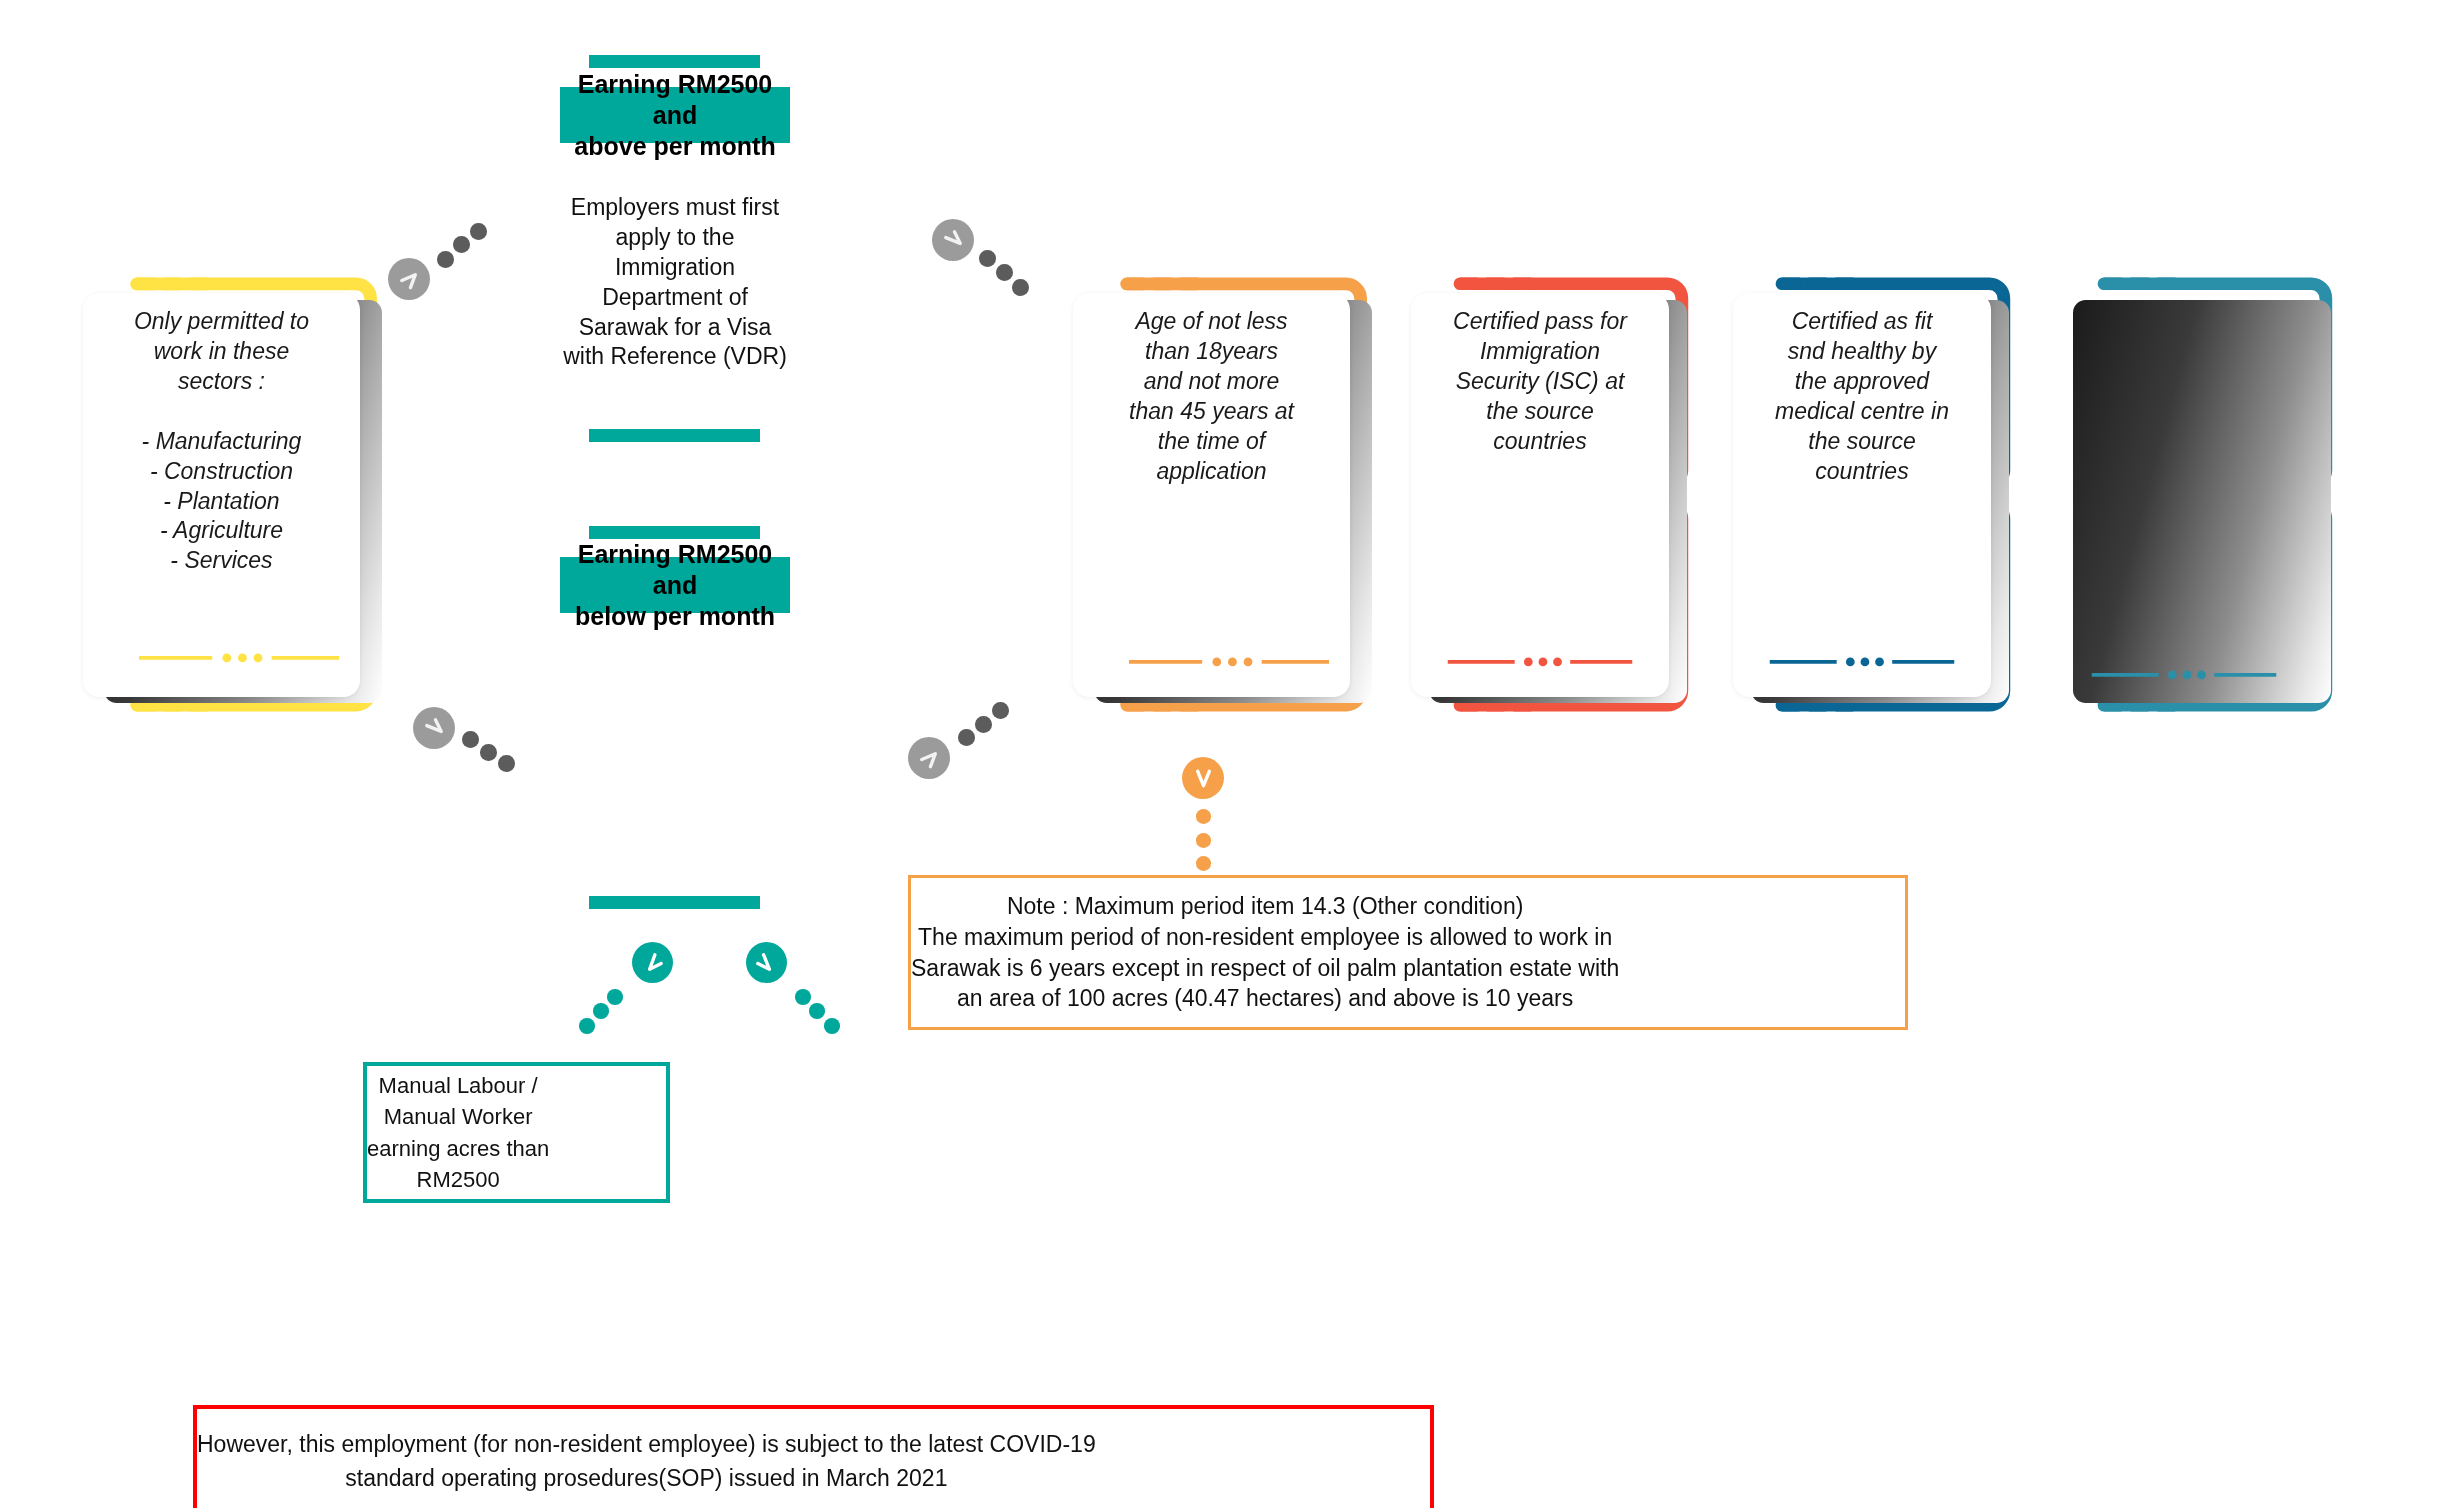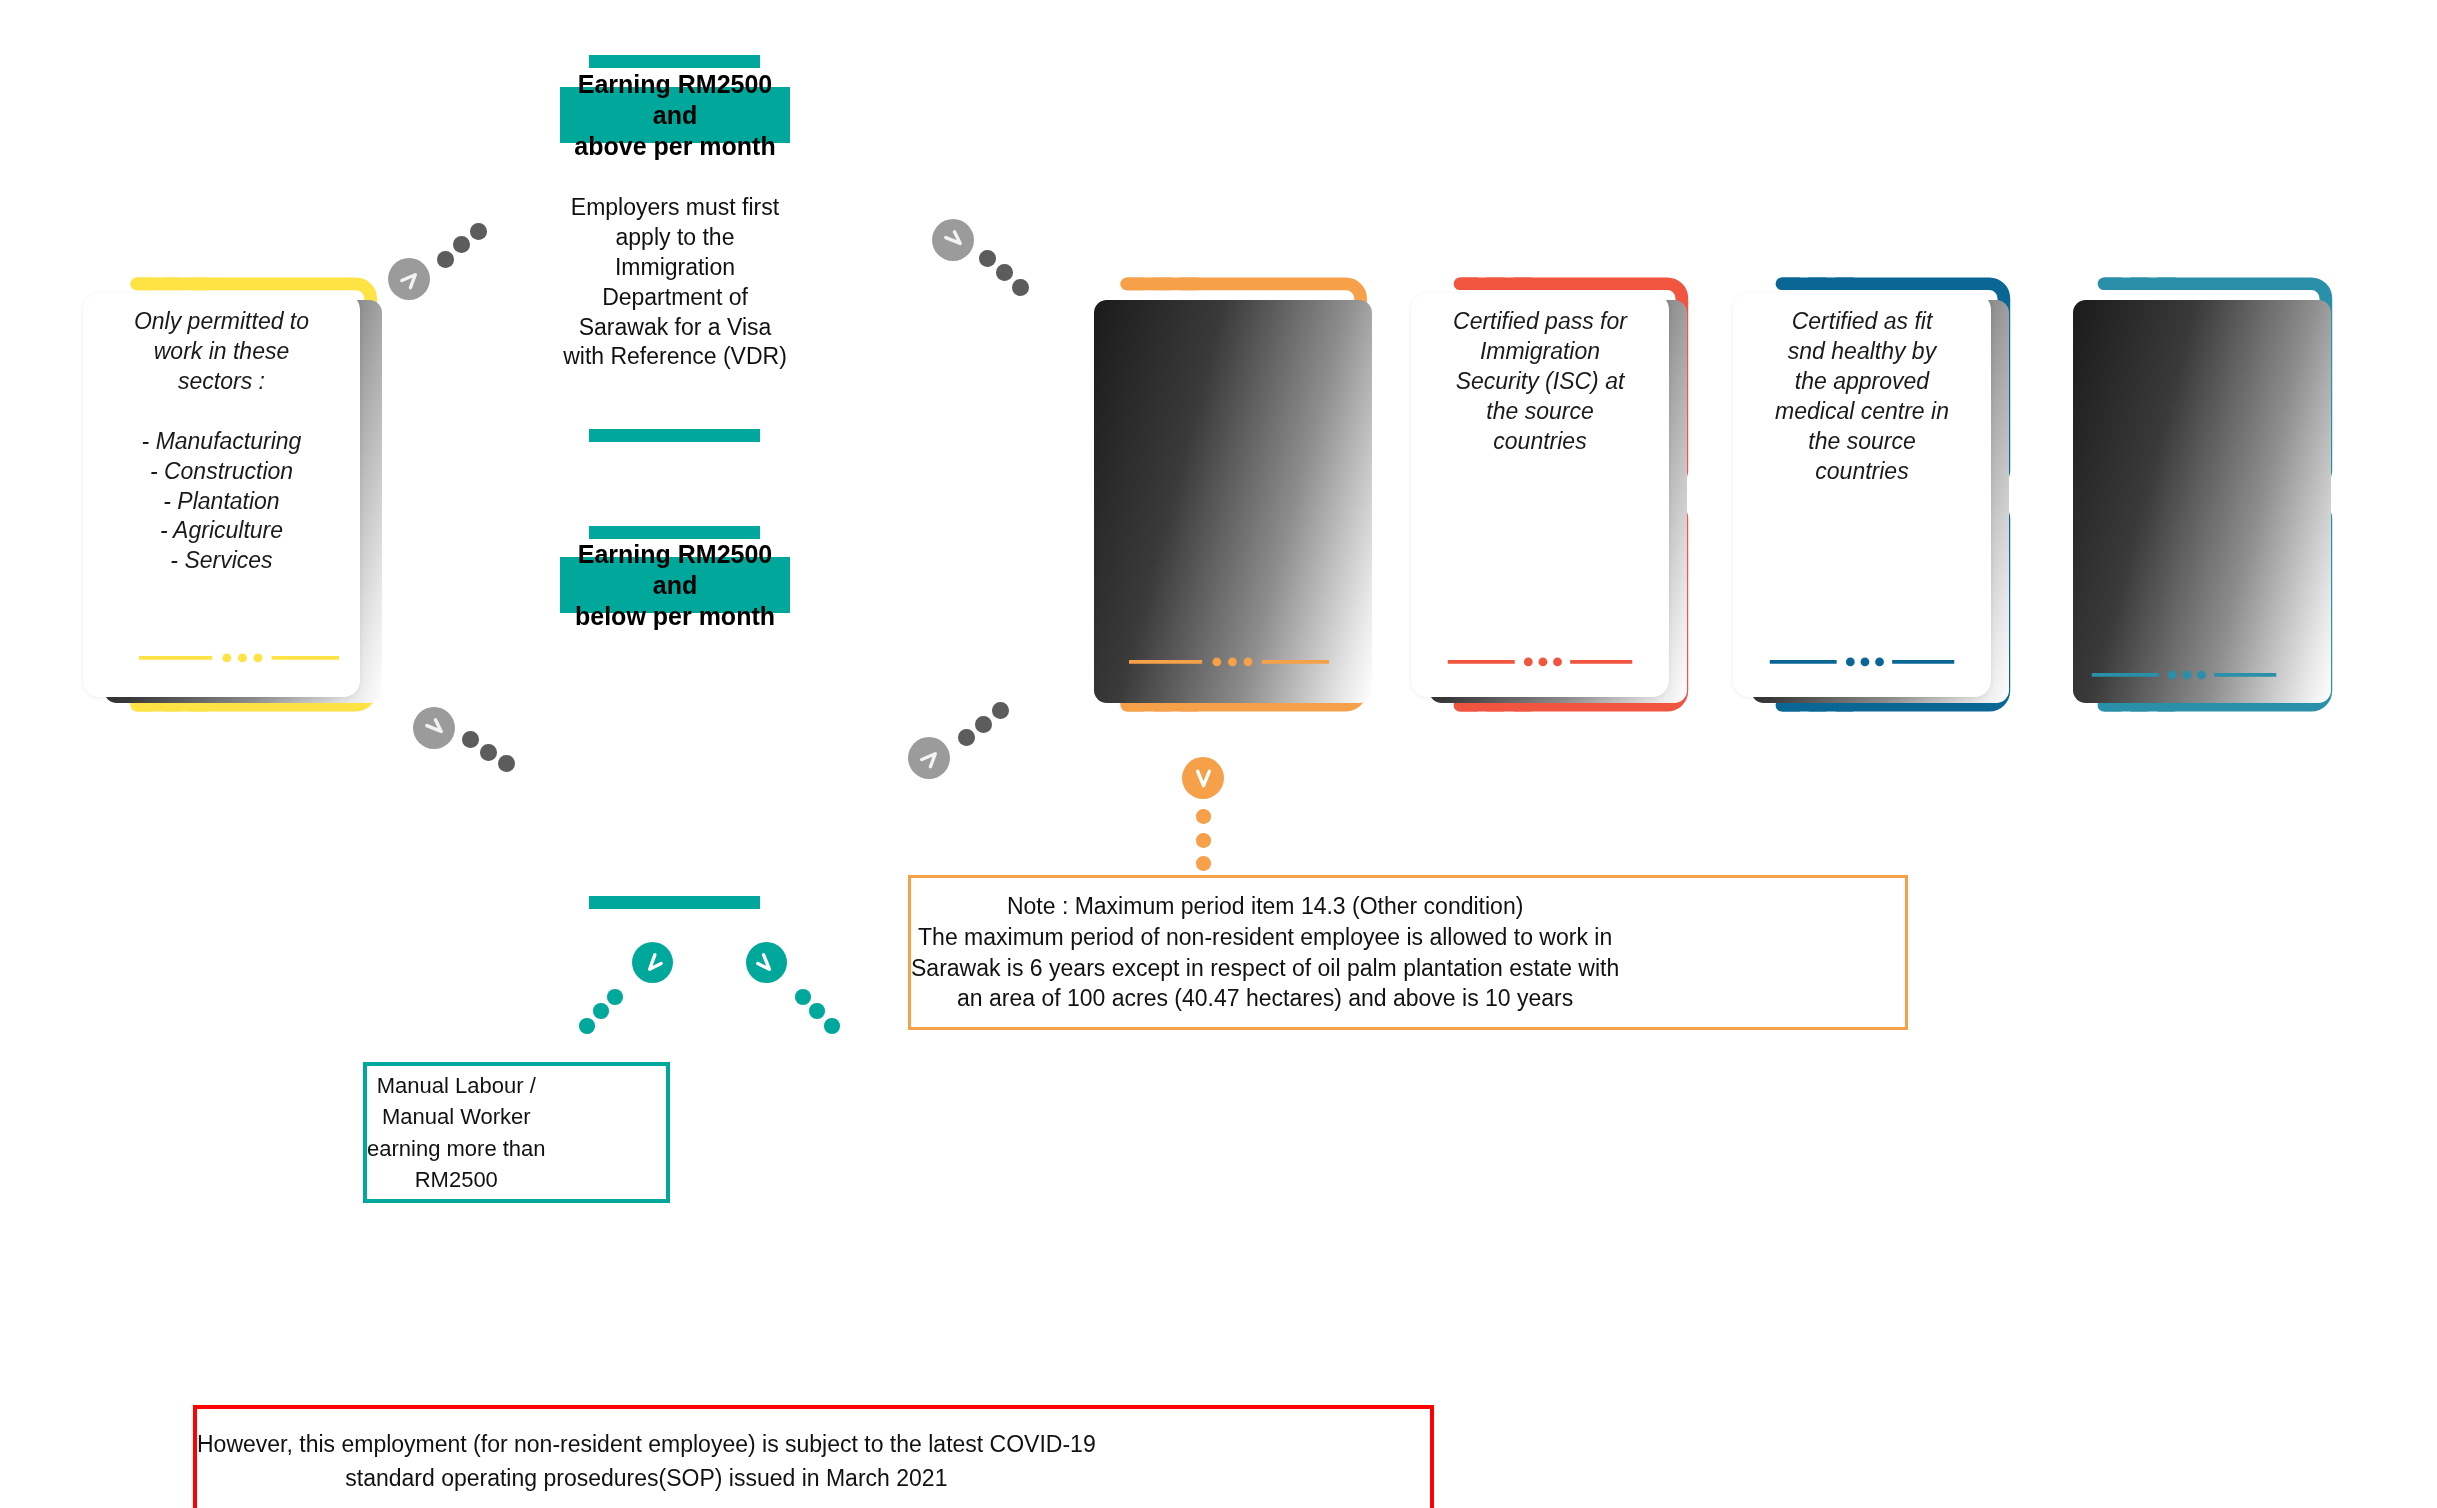--- a/index.html
+++ b/index.html
@@ -199,20 +199,28 @@
         <rect x="108" y="5" width="40" height="26" rx="3"></rect>
         <rect x="163" y="5" width="40" height="26" rx="3"></rect>
         <rect x="218" y="5" width="40" height="26" rx="3"></rect>
         <rect x="108" y="869" width="40" height="26" rx="3"></rect>
         <rect x="163" y="869" width="40" height="26" rx="3"></rect>
         <rect x="218" y="869" width="40" height="26" rx="3"></rect>
       </g>
       <path d="M553 435 L595 461 L553 487 Z" fill="#d2822c" opacity="0.9"></path>
     </svg>
     <div class="shadow-plate"></div>
+    <div class="panel">
+      <div class="panel-text">Age of not less
+than 18years
+and not more
+than 45 years at
+the time of
+application</div>
+    </div>
     <svg class="panel-rule" viewBox="0 0 410 20">
       <line x1="0" y1="10" x2="150" y2="10" stroke="#f6a04a" stroke-width="8"></line>
       <circle cx="180" cy="10" r="9" fill="#f6a04a"></circle>
       <circle cx="212" cy="10" r="9" fill="#f6a04a"></circle>
       <circle cx="244" cy="10" r="9" fill="#f6a04a"></circle>
       <line x1="272" y1="10" x2="410" y2="10" stroke="#f6a04a" stroke-width="8"></line>
     </svg>
   </div>
 
   <div class="folder" style="left:1411px; top:275px; width:293px; height:439px;">
@@ -365,21 +373,21 @@
   <div class="note-box note-orange" style="left:908px; top:875px; width:1000px; height:155px;">
     <span>Note : Maximum period item 14.3 (Other condition)
 The maximum period of non-resident employee is allowed to work in
 Sarawak is 6 years except in respect of oil palm plantation estate with
 an area of 100 acres (40.47 hectares) and above is 10 years</span>
   </div>
 
   <div class="note-box note-teal" style="left:363px; top:1062px; width:307px; height:141px;">
     <span>Manual Labour /
 Manual Worker
-earning more than
+earning acres than
 RM2500</span>
   </div>
 
 
   <div class="note-box note-red" style="left:193px; top:1365px; width:1241px; height:112px;">
     <span>However, this employment (for non-resident employee) is subject to the latest COVID-19
 standard operating prosedures(SOP) issued in March 2021</span>
   </div>
 
 </div>

